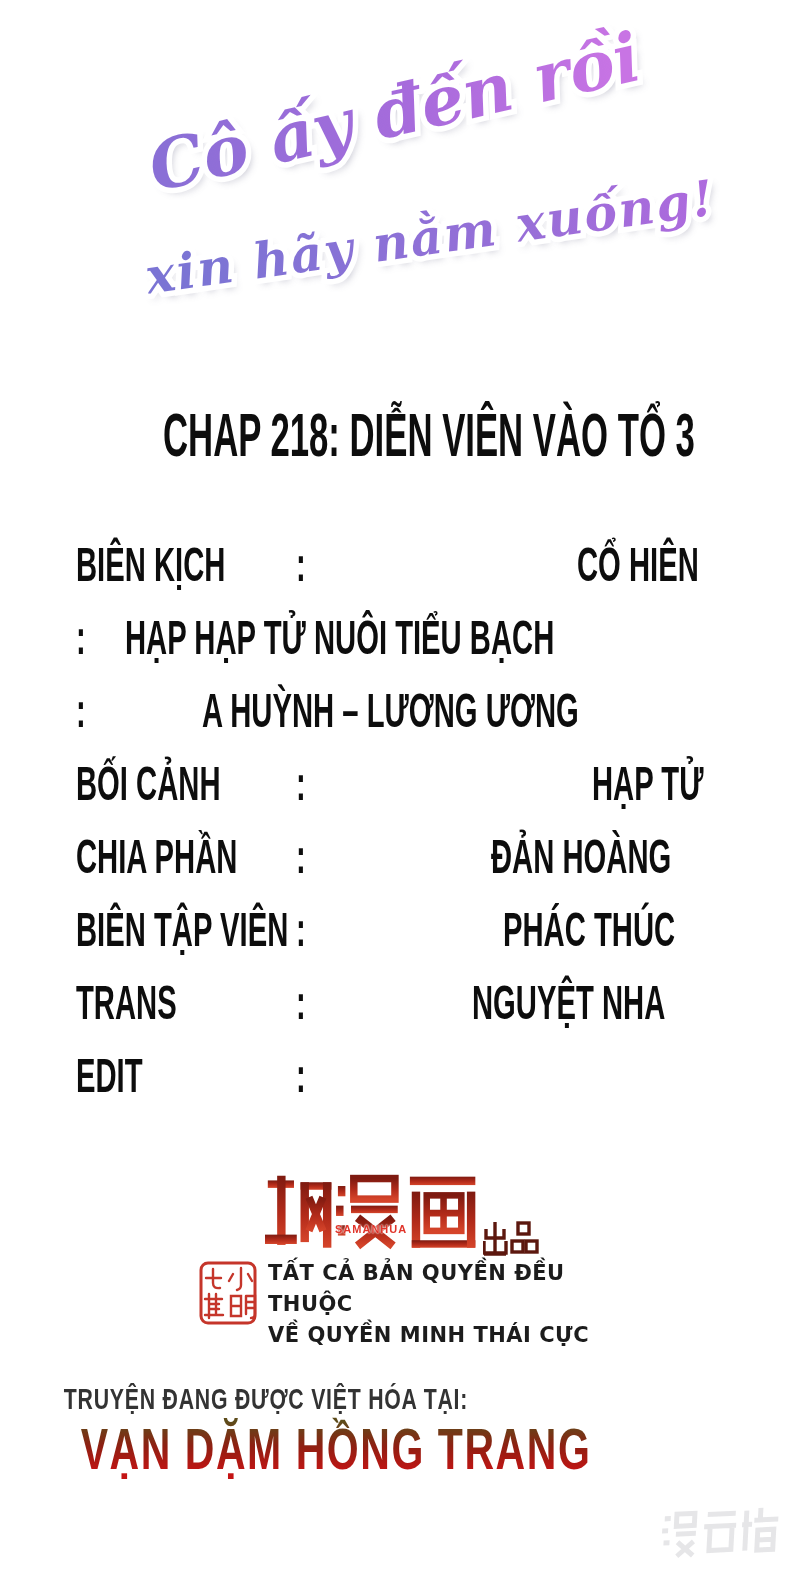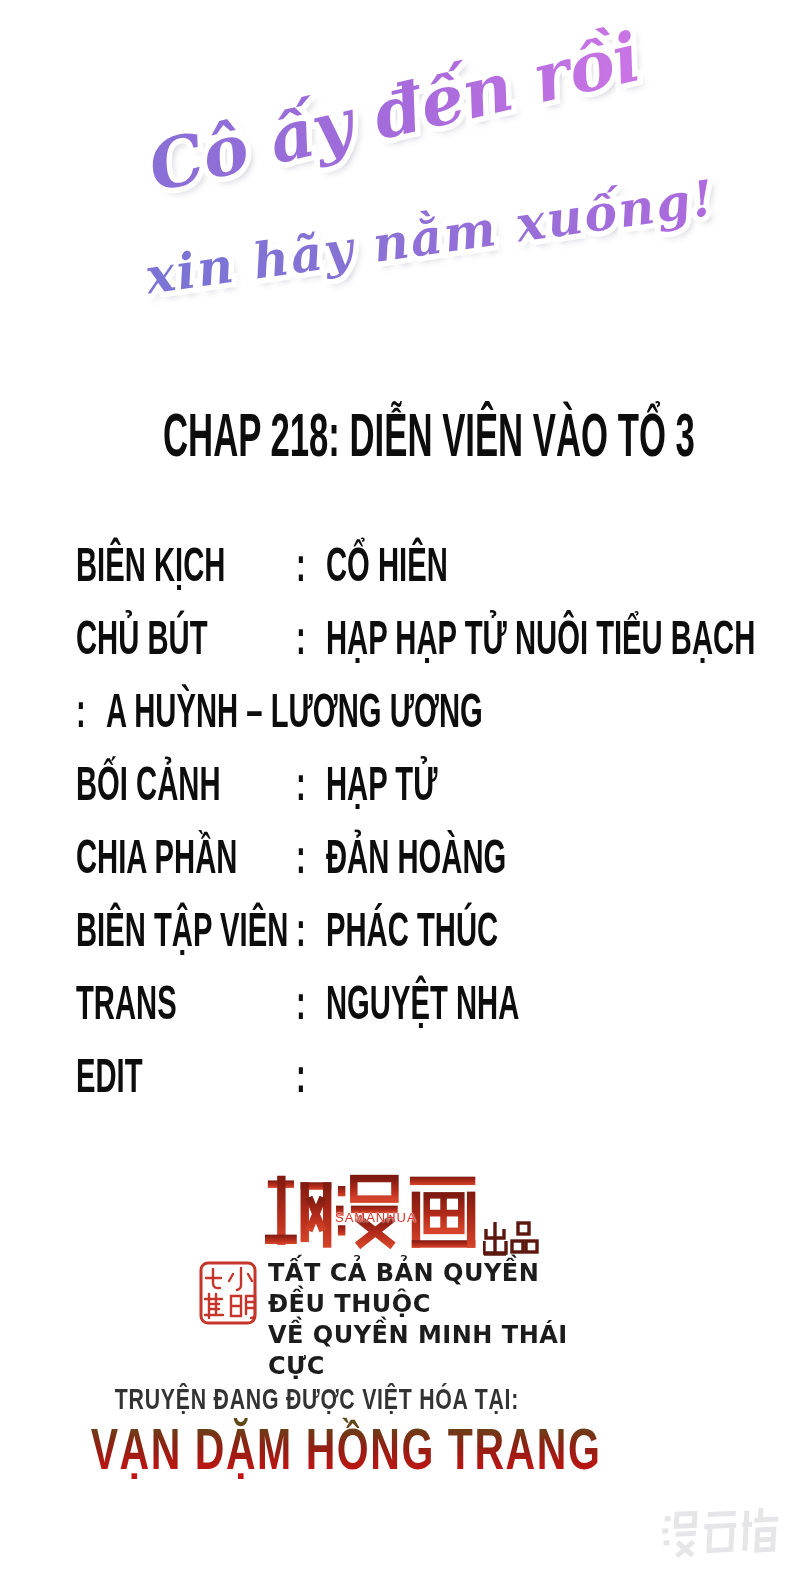--- a/index.html
+++ b/index.html
@@ -27,37 +27,37 @@
 
   .chapter-heading{position:absolute;left:0;top:405px;width:692px;height:60px;
     text-align:center;line-height:60px;}
   .chapter-heading .cond{font-size:56px;transform:scale(0.62,1.08);transform-origin:50% 50%;}
 
   
   .credits{position:absolute;left:76px;top:528px;width:680px;}
   .credit-row{display:flex;align-items:center;height:73px;}
   .credit-label{width:220px;flex:0 0 220px;}
   .credit-colon{width:30px;flex:0 0 30px;}
-  .credit-value{flex:1;}
+  .credit-value{flex:1;text-align:right;}
   .credit-row .cond{font-size:43px;transform:scale(0.68,1.12);}
 
   
   .logo-wrap{position:absolute;left:265px;top:1172px;width:215px;height:86px;}
-  .logo-romanized{position:absolute;left:70px;top:38px;font-size:13px;font-weight:normal;
+  .logo-romanized{position:absolute;left:70px;top:51px;font-size:11px;font-weight:bold;
     color:#e0342a;letter-spacing:1px;text-shadow:0 0 2px #fff,0 0 2px #fff;}
   .logo-suffix{position:absolute;left:483px;top:1221px;width:56px;height:36px;}
   .seal{position:absolute;left:198px;top:1260px;width:60px;height:66px;}
   .copyright{position:absolute;left:268px;top:1258px;width:330px;
     font-family:"DejaVu Sans",sans-serif;font-weight:bold;color:#1c1c1c;
-    font-size:24px;line-height:31px;letter-spacing:.5px;}
-
-  
-  .localization{position:absolute;left:0;top:1384px;width:634px;text-align:center;}
+    font-size:21px;line-height:31px;letter-spacing:.5px;}
+
+  
+  .localization{position:absolute;left:0;top:1384px;width:634px;text-align:left;}
   .localization .cond{font-size:28px;color:#333333;transform:scale(0.76,1.05);transform-origin:50% 50%;letter-spacing:1px;}
-  .site-name{position:absolute;left:0;top:1418px;width:692px;text-align:center;}
+  .site-name{position:absolute;left:0;top:1418px;width:692px;}
   .site-name .cond{font-size:54px;transform:scale(0.76,1.06);transform-origin:50% 50%;
     color:transparent;letter-spacing:2px;
     background:linear-gradient(#5d4c1a 8%,#8e2012 45%,#c41414 85%);
     -webkit-background-clip:text;background-clip:text;}
 
   .watermark{position:absolute;left:655px;top:1502px;width:130px;height:60px;
     transform:rotate(-3deg);opacity:.9;}
 </style>
 </head>
 <body>
@@ -77,21 +77,20 @@
     <span class="cond">CHAP 218: DIỄN VIÊN VÀO TỔ 3</span>
   </div>
 
   <div class="credits">
     <div class="credit-row">
       <span class="credit-label"><span class="cond">BIÊN KỊCH</span></span>
       <span class="credit-colon"><span class="cond">:</span></span>
       <span class="credit-value"><span class="cond">CỔ HIÊN</span></span>
     </div>
     <div class="credit-row">
-      <span class="credit-label"><span class="cond">CHỦ BÚT</span></span>
       <span class="credit-colon"><span class="cond">:</span></span>
       <span class="credit-value"><span class="cond">HẠP HẠP TỬ NUÔI TIỂU BẠCH</span></span>
     </div>
     <div class="credit-row">
       <span class="credit-colon"><span class="cond">:</span></span>
       <span class="credit-value"><span class="cond">A HUỲNH – LƯƠNG ƯƠNG</span></span>
     </div>
     <div class="credit-row">
       <span class="credit-label"><span class="cond">BỐI CẢNH</span></span>
       <span class="credit-colon"><span class="cond">:</span></span>

